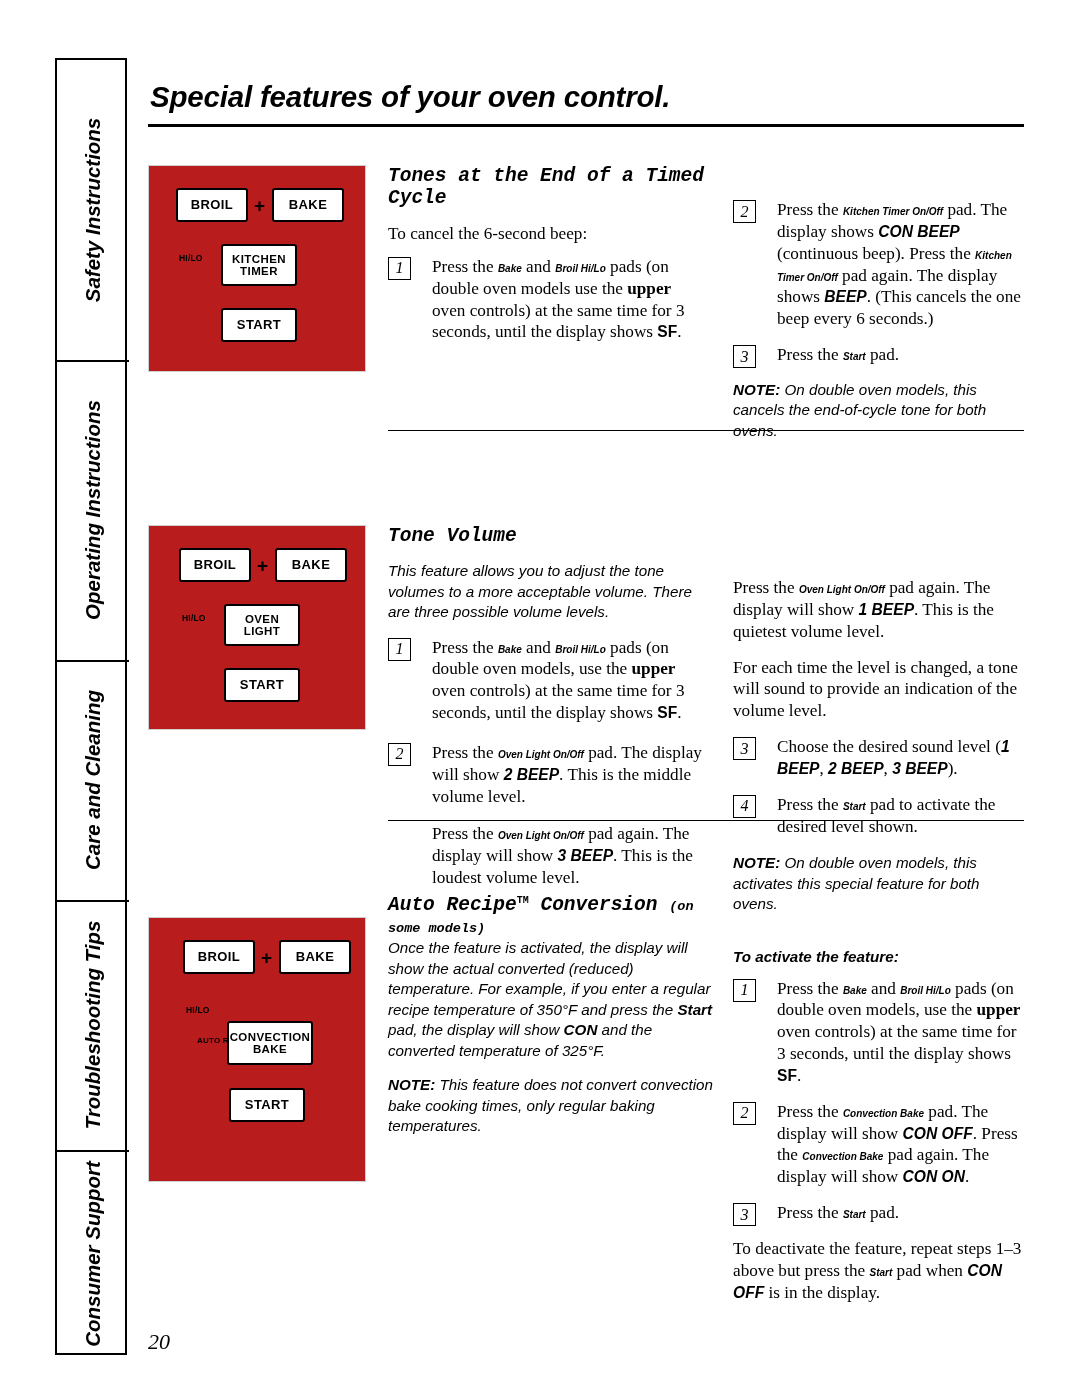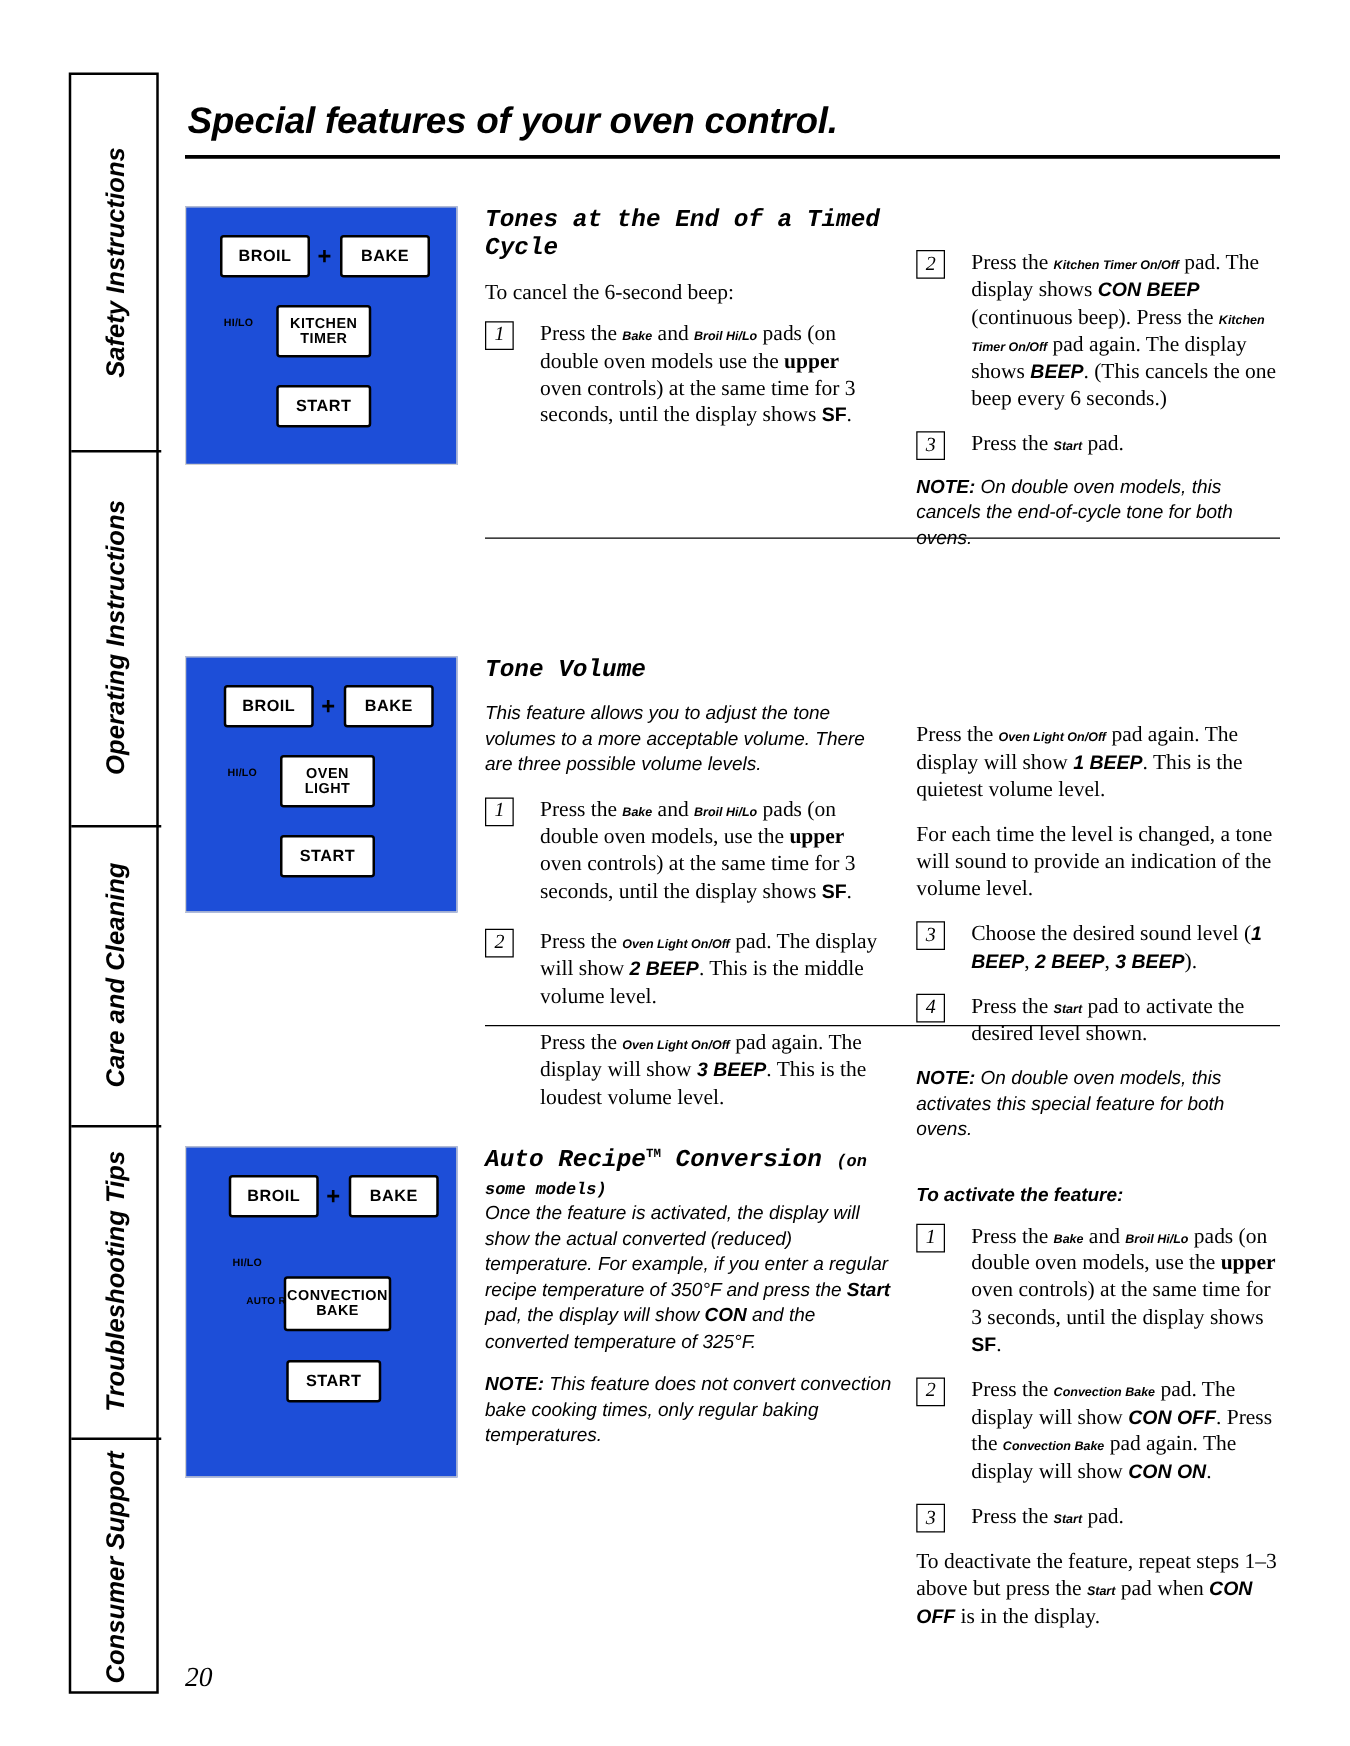--- a/index.html
+++ b/index.html
@@ -50,21 +50,21 @@
     font-size:29.5px;
     margin:22px 0 0 2px;
     letter-spacing:-0.2px;
   }
   .rule-thick { height:3px; background:#000; margin-top:10px; }
 
   .section { position:relative; }
 
   
   .panel {
-    background:#1d4ed8;
+    background:#b91c1c;
     border:1px solid #cfcfcf;
     position:absolute;
   }
   .key {
     position:absolute;
     border:2px solid #000;
     background:#fff;
     border-radius:3px;
     font-family:"Liberation Sans", sans-serif;
     font-weight:bold;
@@ -317,21 +317,21 @@
         <span class="kline">CONVECTION</span>
         <span class="kline">BAKE</span>
       </div>
       <div class="sub" style="left:80px; top:146px;">MULTI / 1 RACK</div>
 
       <div class="key" style="left:80px; top:170px; width:76px; height:34px; font-size:13px;">
         <span class="kline">START</span>
       </div>
     </div>
 
-    <div class="col" style="left:240px; top:790px; width:330px;">
+    <div class="col" style="left:240px; top:767px; width:330px;">
       <h2 class="sec-title">
         <span>Auto Recipe</span><span class="tm">TM</span><span> Conversion</span>
         <span class="small-note">(on some models)</span>
       </h2>
       <p class="ital">
         Once the feature is activated, the display will show the actual converted (reduced)
         temperature. For example, if you enter a regular recipe temperature of 350°F and press the
         <b>Start</b> pad, the display will show <b>CON</b> and the converted temperature of 325°F.
       </p>
       <p class="note" style="margin-top:14px;">

